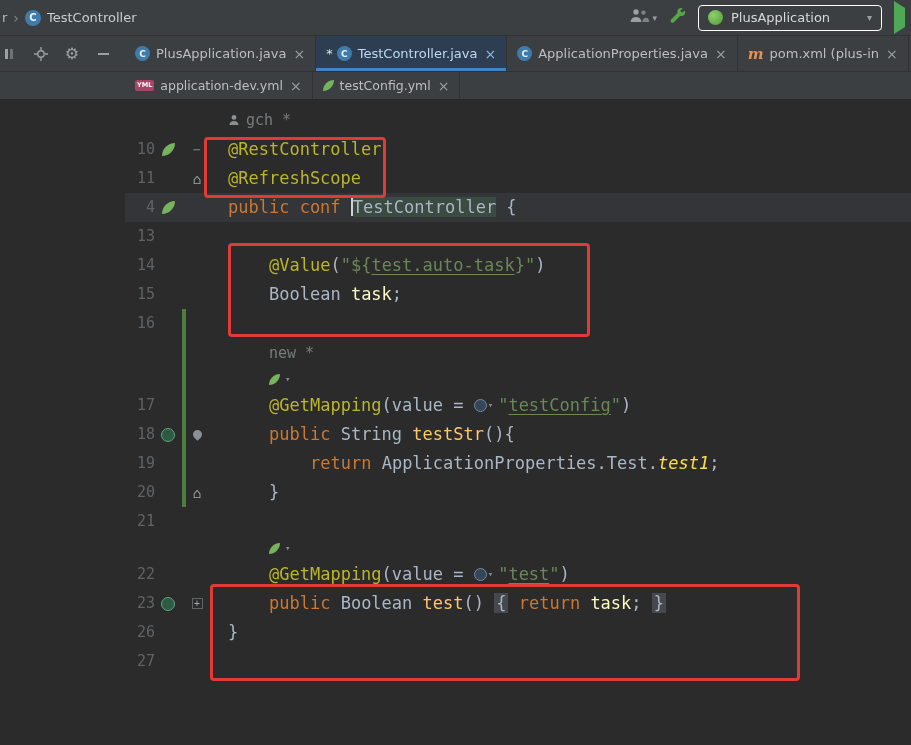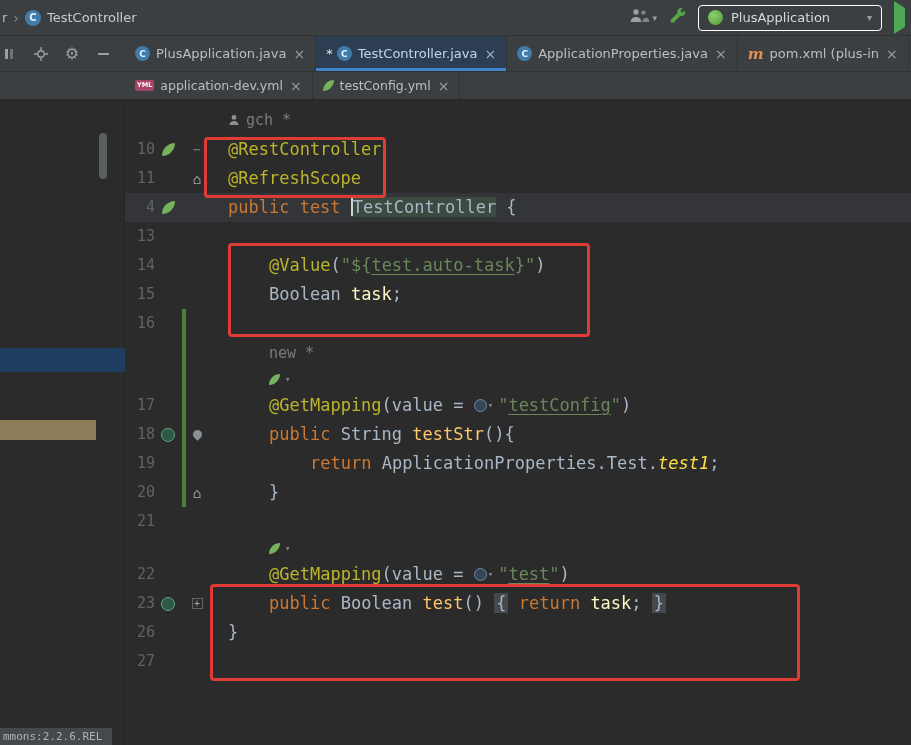--- a/index.html
+++ b/index.html
@@ -187,26 +187,20 @@
       </div>
       <div class="tab">
         <span class="leafico"></span>
         <span class="tlabel">testConfig.yml</span>
         <span class="close">×</span>
       </div>
     </div>
 </div>
 
 <div class="editor">
-  <div class="leftpanel">
-    <div class="lp-sel-blue"></div>
-    <div class="lp-sel-tan"></div>
-    <div class="lp-thumb"></div>
-    <div class="statuschip">mmons:2.2.6.REL</div>
-  </div>
 
   <div class="rows">
       <div class="row">
         <span class="ln"></span>
         <span class="islot"></span>
         <span class="barslot"></span>
         <span class="mslot"></span>
         <span class="code"><span class="hint"><svg width="12" height="12" viewBox="0 0 12 12">
               <circle cx="6" cy="3.4" r="2.4" fill="#8a9094"></circle>
               <path d="M1.4 11c.3-2.6 2.1-4 4.6-4s4.3 1.4 4.6 4z" fill="#8a9094"></path>
@@ -232,21 +226,21 @@
         </span>
         <span class="code"><span class="s-ann">@RefreshScope</span></span>
       </div>
       <div class="row current">
         <span class="ln">4</span>
         <span class="islot">
           <span class="leafg"></span>
         </span>
         <span class="barslot"></span>
         <span class="mslot"></span>
-        <span class="code"><span class="s-kw">public test </span><span class="caret"></span><span class="s-hl">TestController</span><span class="s-def"> {</span></span>
+        <span class="code"><span class="s-kw">public conf </span><span class="caret"></span><span class="s-hl">TestController</span><span class="s-def"> {</span></span>
       </div>
       <div class="row">
         <span class="ln">13</span>
         <span class="islot"></span>
         <span class="barslot"></span>
         <span class="mslot"></span>
         <span class="code"></span>
       </div>
       <div class="row">
         <span class="ln">14</span>

